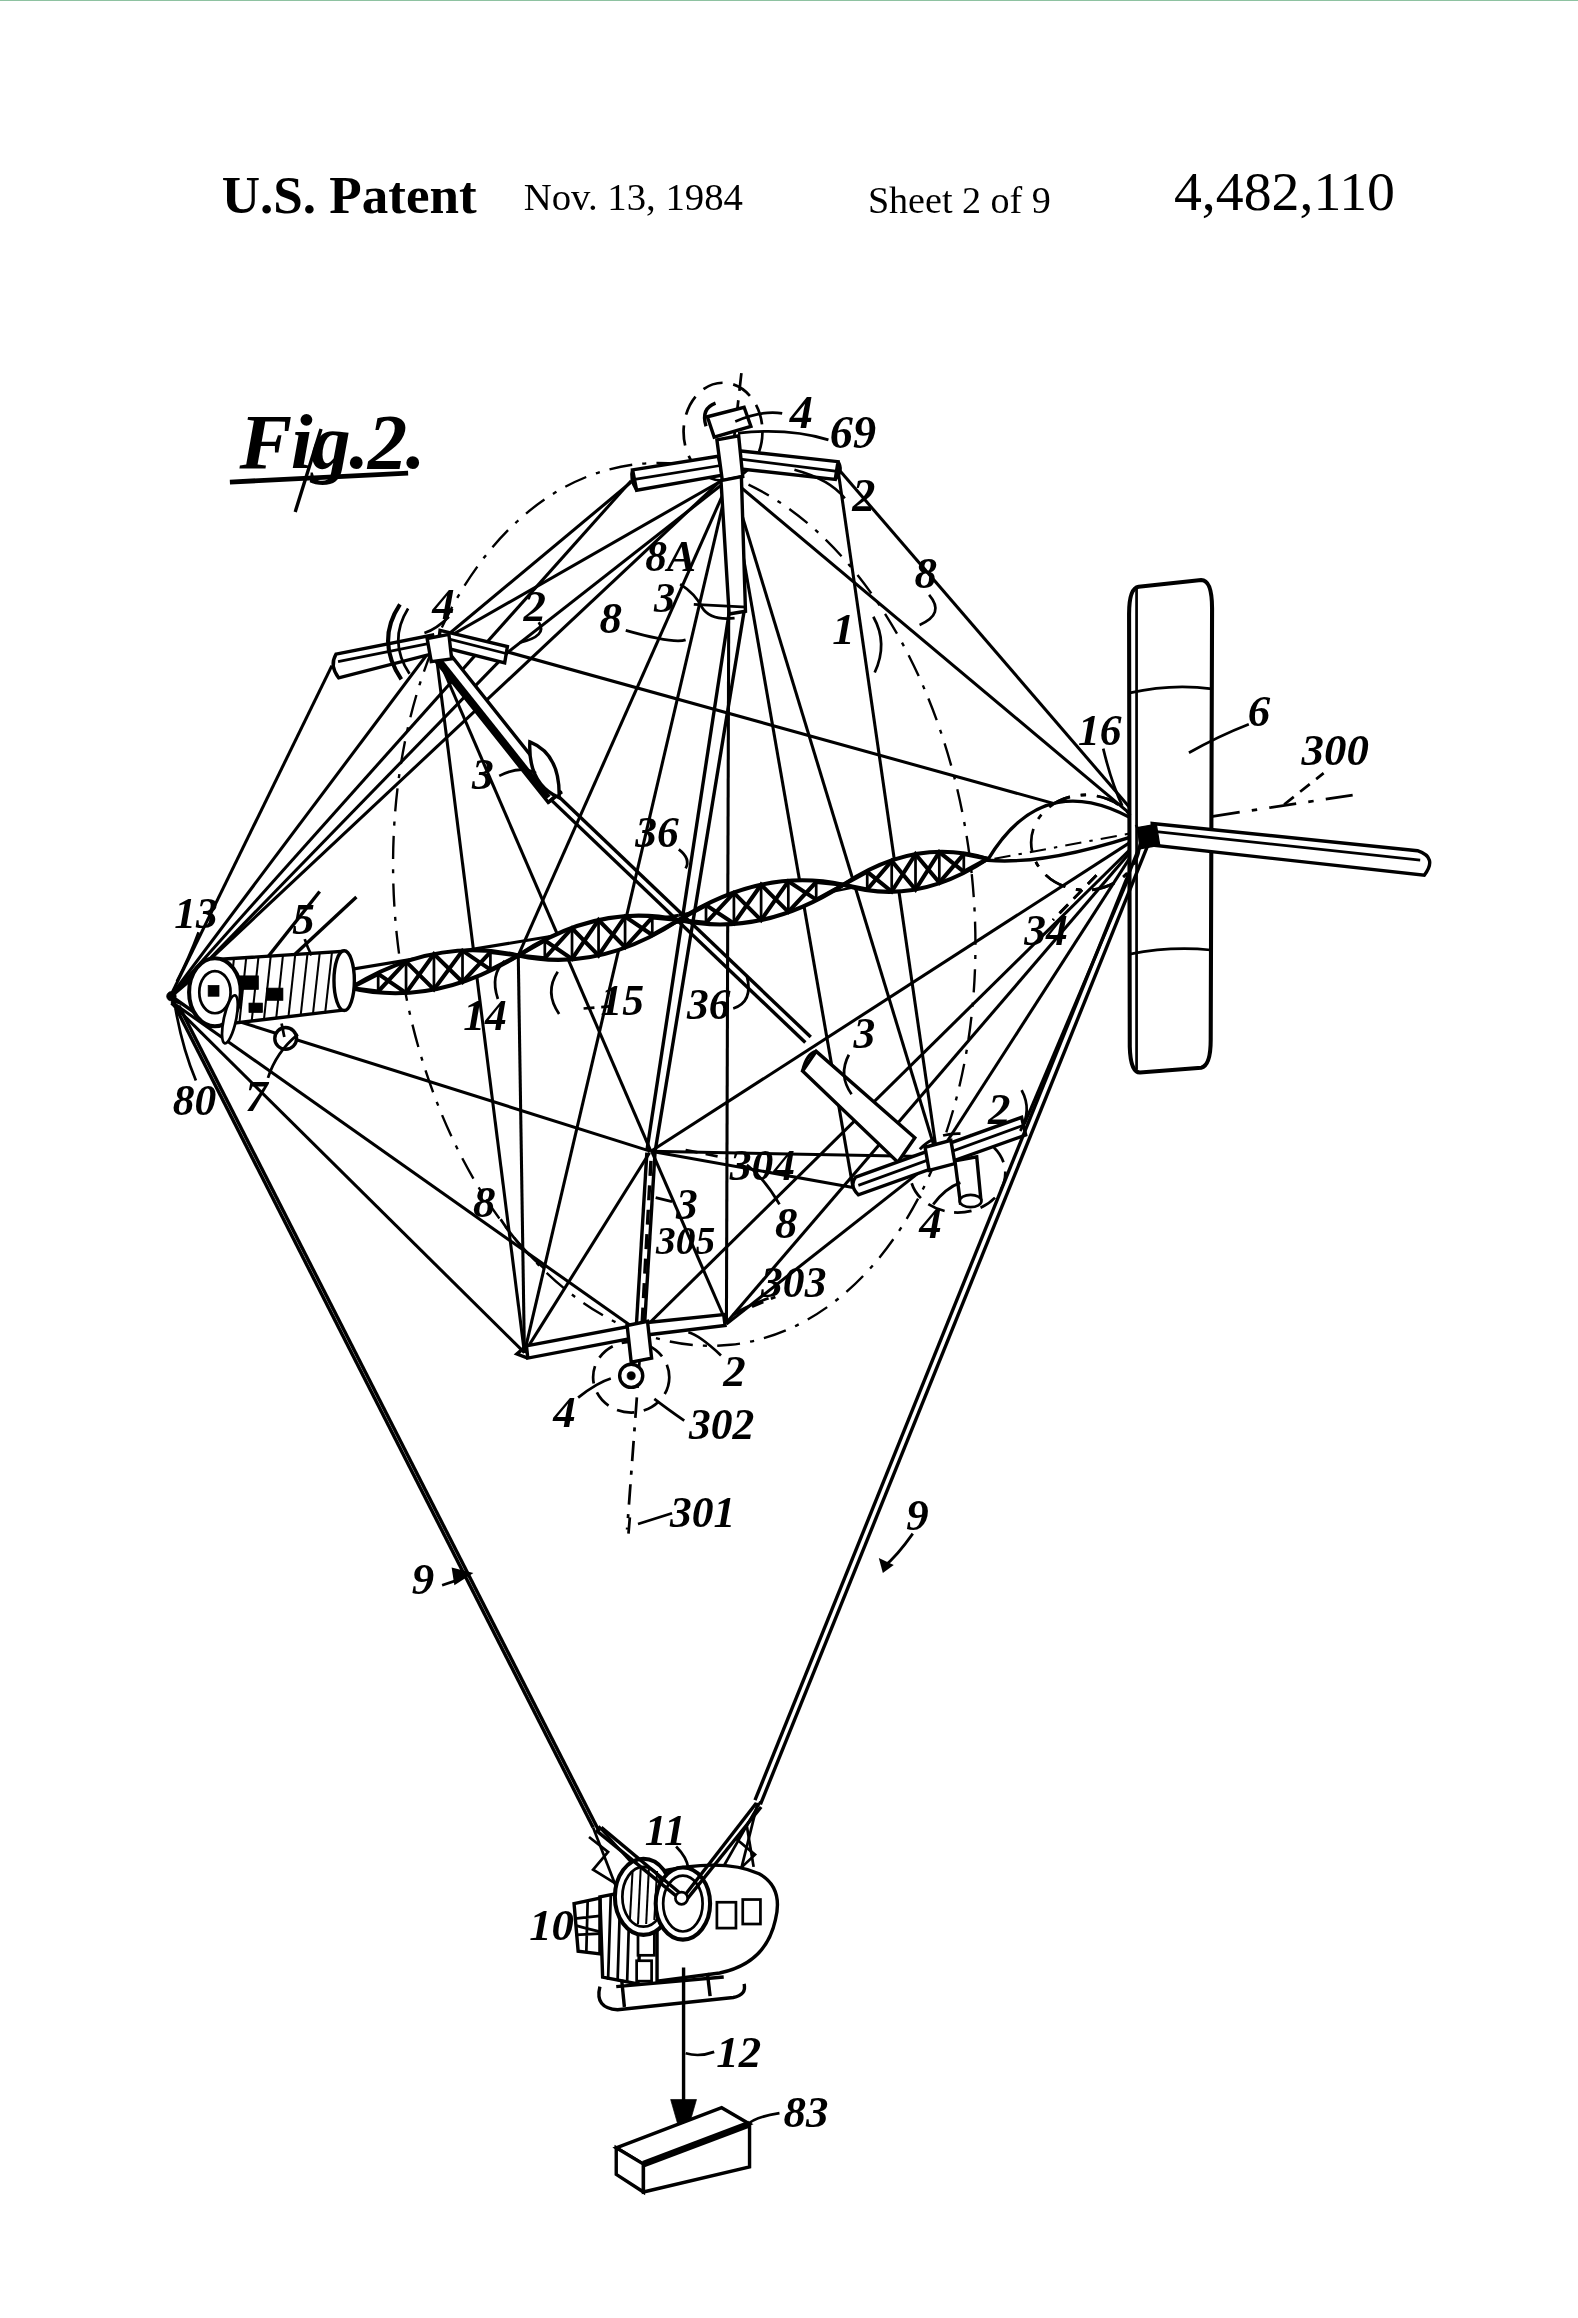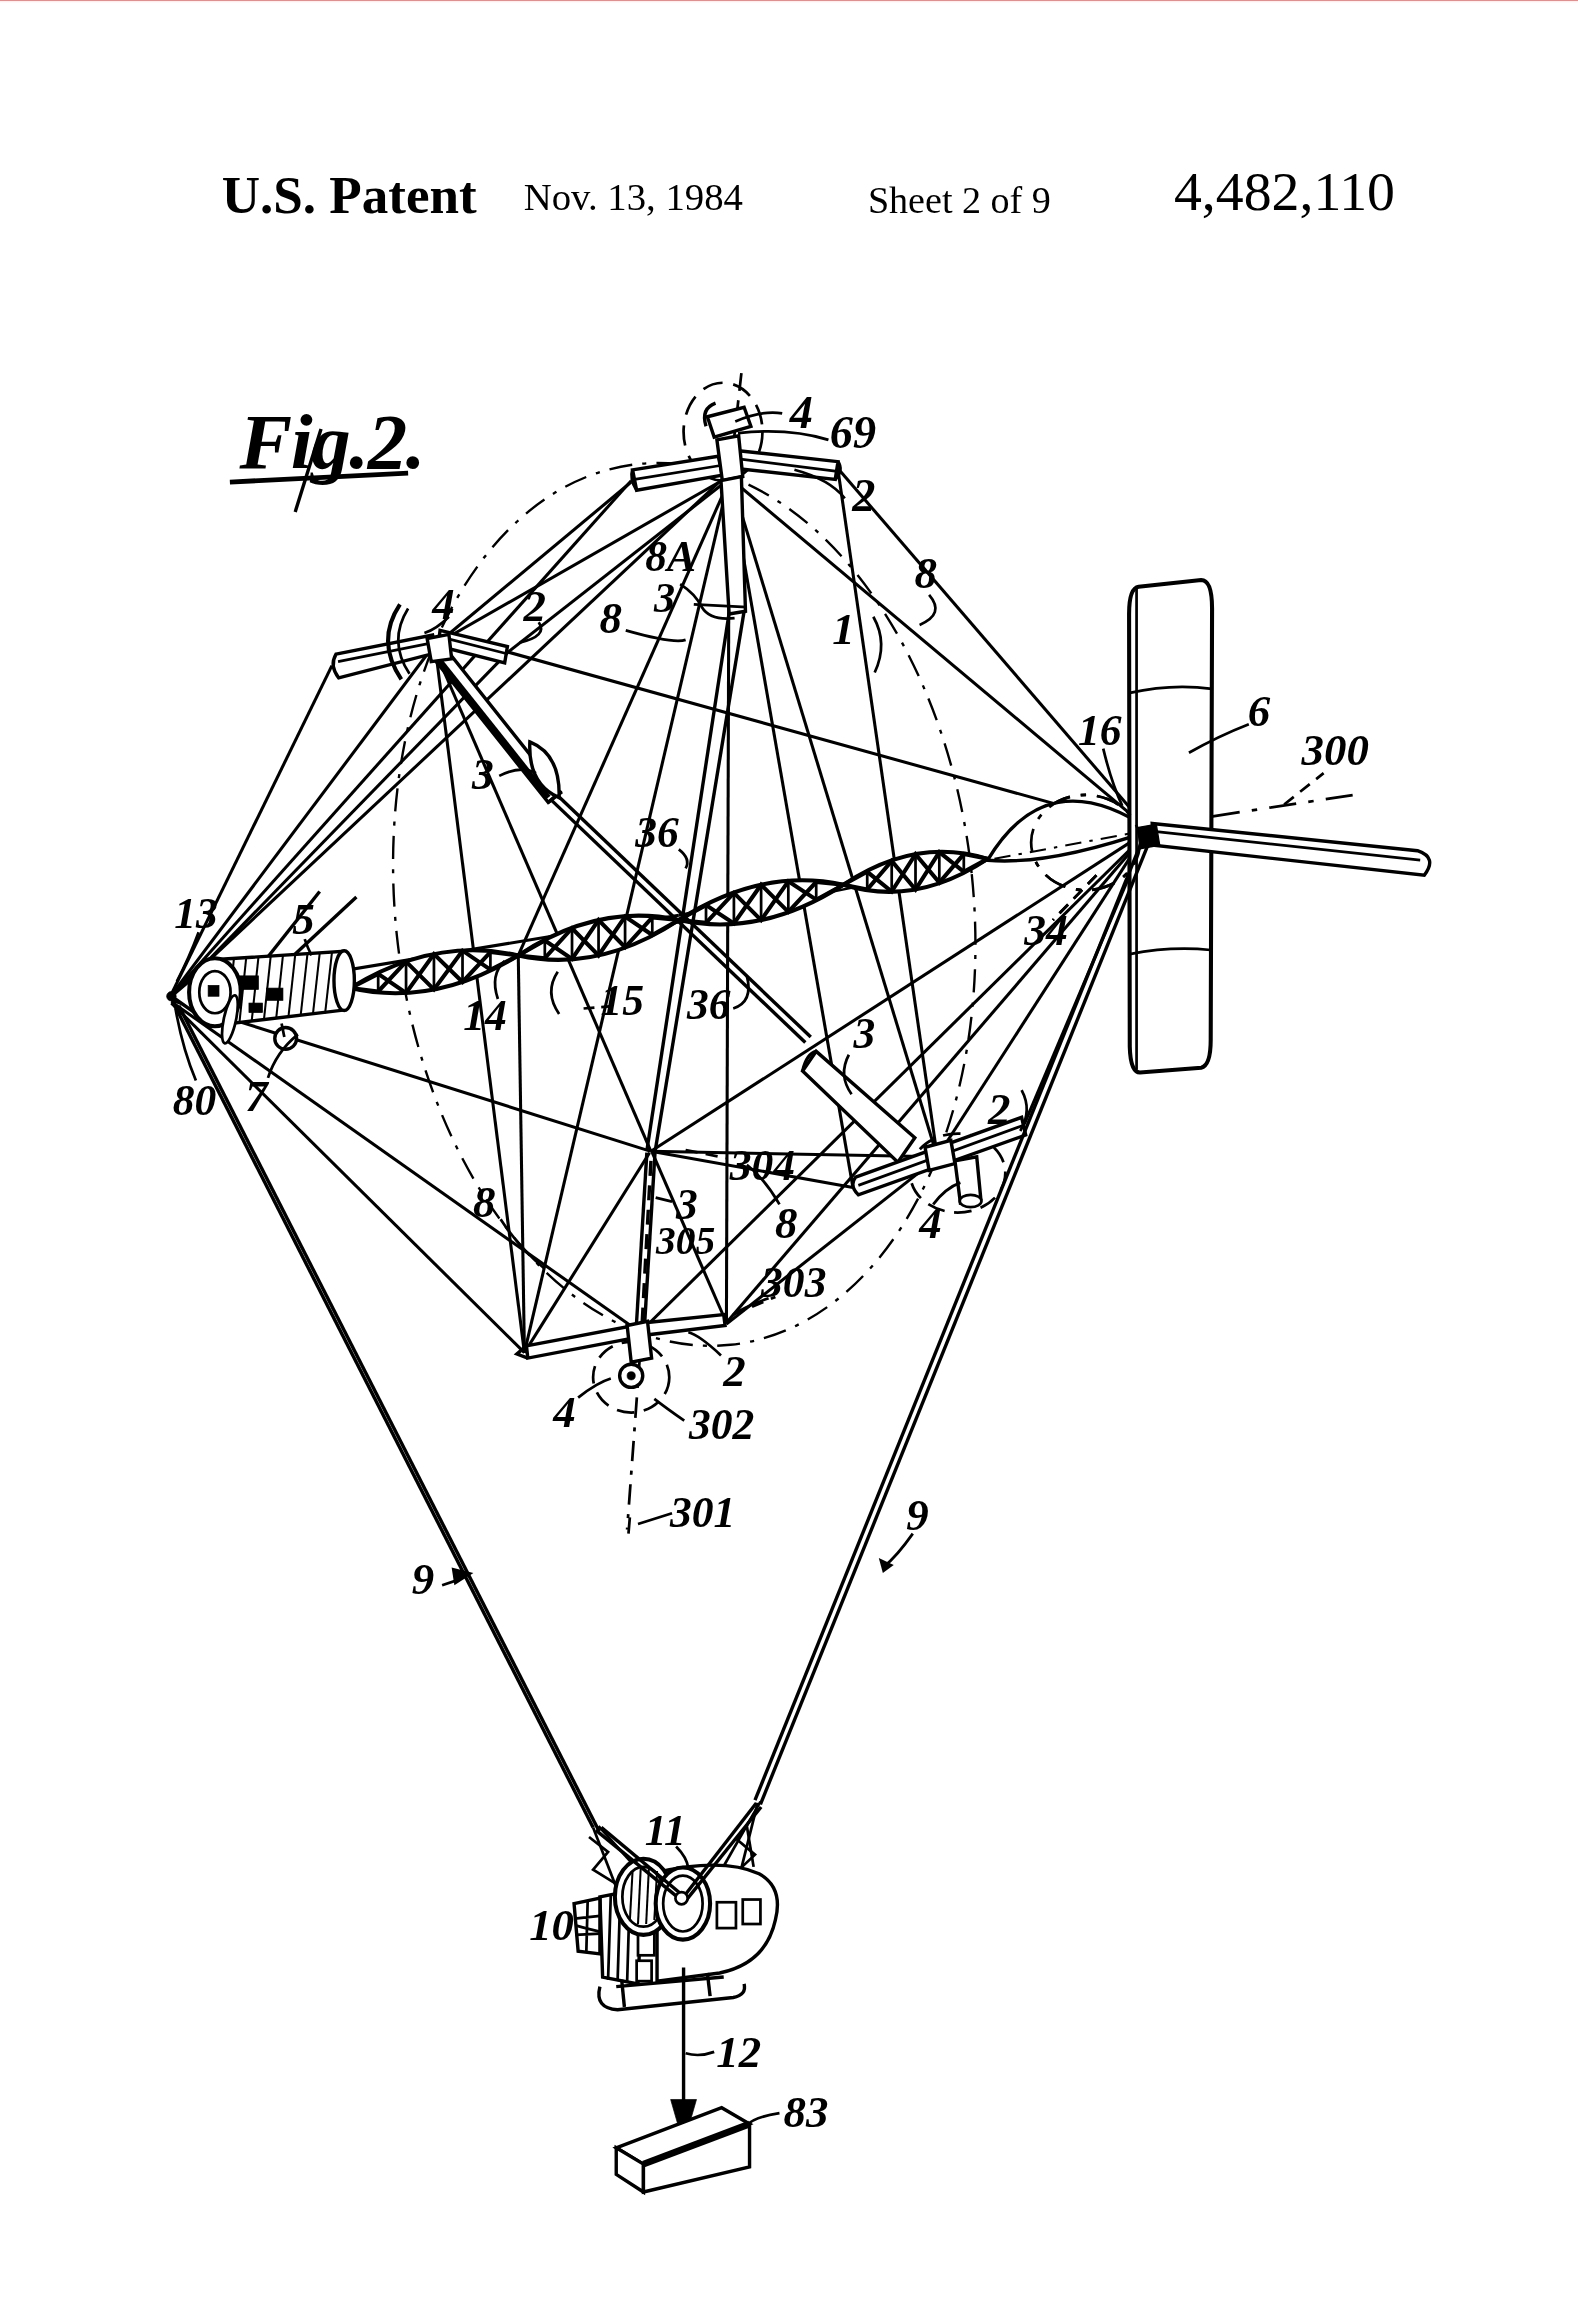--- a/index.html
+++ b/index.html
@@ -1,16 +1,16 @@
 <!DOCTYPE html>
 <html style="font-size:11px"><head>
 <meta charset="utf-8">
 <style>
   html,body{margin:0;padding:0;background:#fff;}
-  .page{position:relative;width:1578px;height:2319px;background:#b91c1c;overflow:hidden;}
+  .page{position:relative;width:1578px;height:2319px;background:#15803d;overflow:hidden;}
   text{font-family:"Liberation Serif",serif;fill:#000;}
   .lbl{font-family:"Liberation Serif",serif;font-style:italic;font-weight:bold;}
 </style>
 </head>
 <body>
 <div class="page">
 <svg width="1578" height="2319" viewBox="0 0 2320 3408">
 <rect x="0" y="0" width="2320" height="3408" fill="#ffffff"></rect>
 
 <g id="header">

